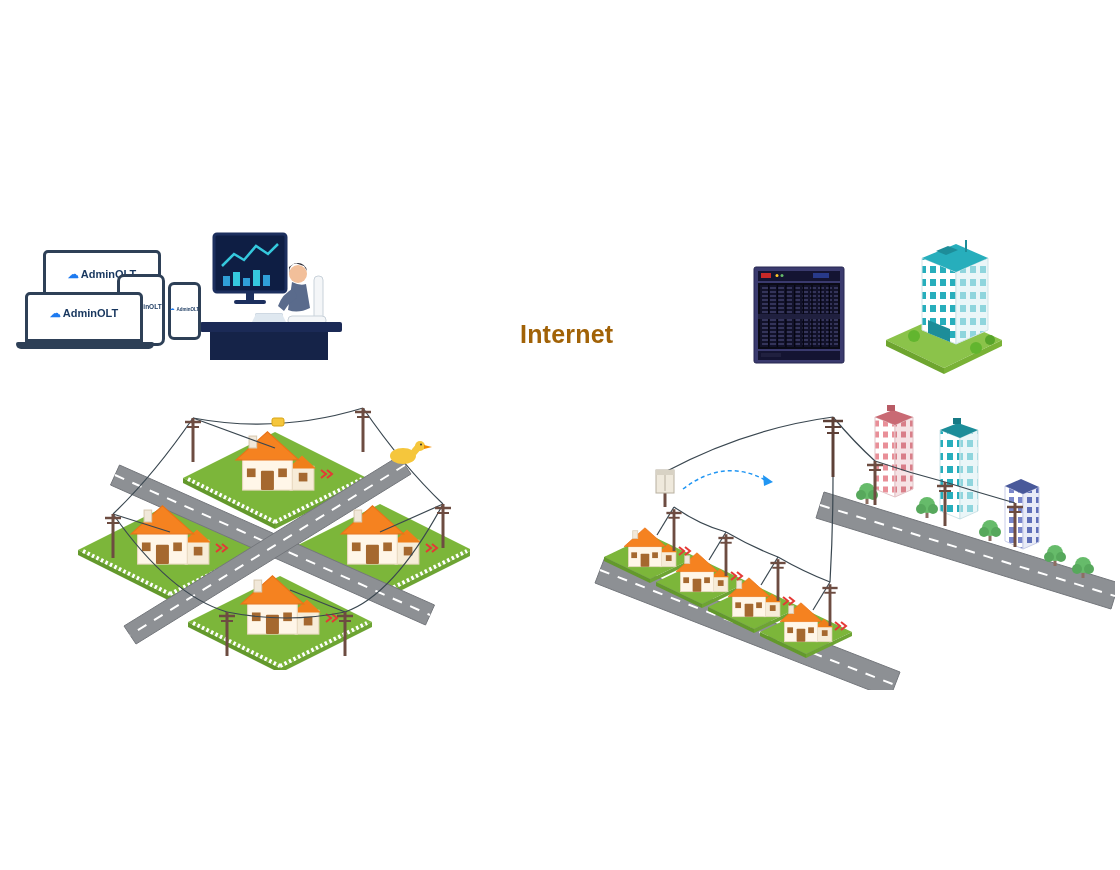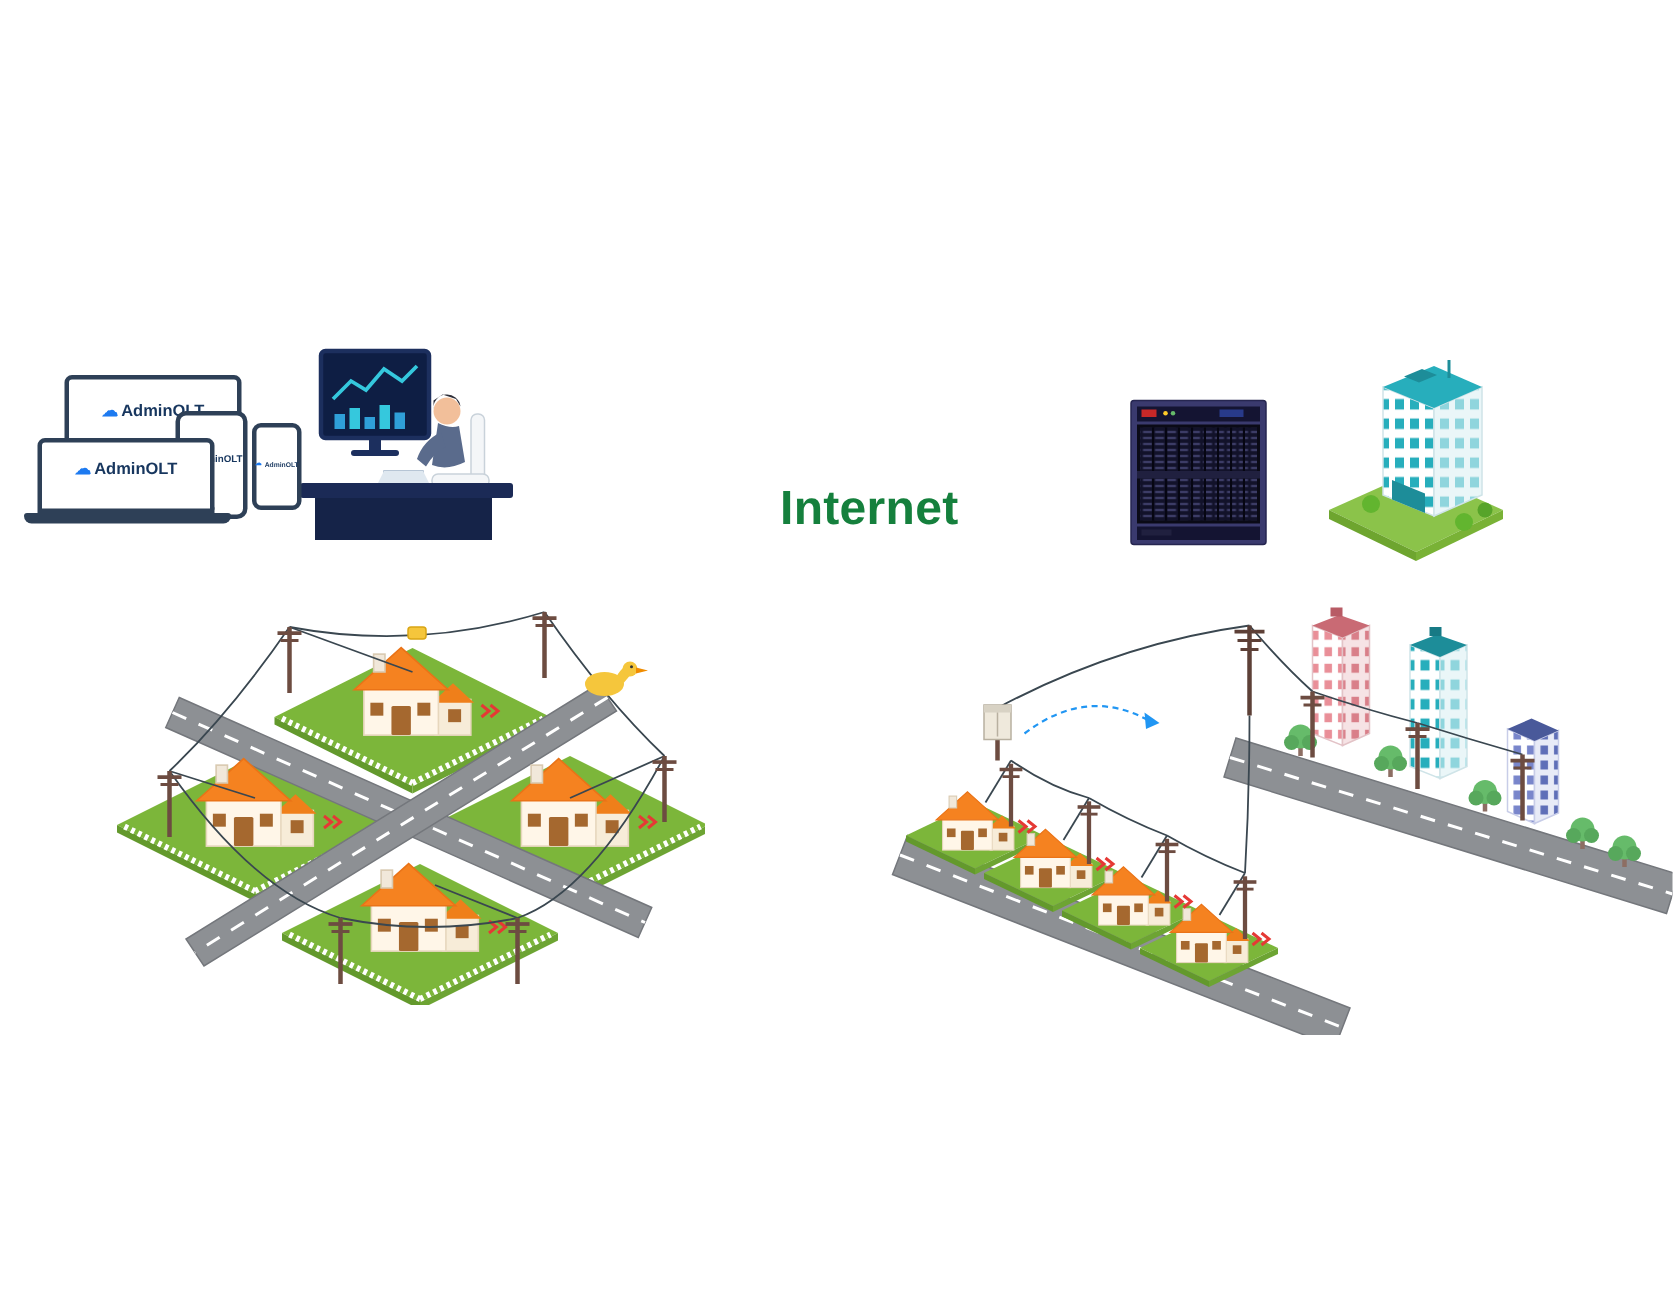--- a/index.html
+++ b/index.html
@@ -25,21 +25,21 @@
     border-radius:50%;background:#2e4057}
   .phone{left:143px;top:34px;width:33px;height:58px;border-radius:6px;z-index:4}
   .brand{display:flex;align-items:center;justify-content:center;gap:2px;font-weight:700;color:#17365e;white-space:nowrap}
   .brand .cloud{color:#1d7af0;line-height:1}
   .monitor .brand{margin-top:15px;font-size:11px}
   .laptop .brand{margin-top:12px;font-size:11px}
   .tablet .brand{margin-top:26px;font-size:6.5px}
   .phone .brand{margin-top:22px;font-size:4.5px}
 
   
-  .internet{left:520px;top:320px;font-size:32px;font-weight:700;color:#15803d;letter-spacing:.2px}
+  .internet{left:520px;top:320px;font-size:25px;font-weight:700;color:#a16207;letter-spacing:.2px}
 </style>
 </head>
 <body>
 
 <div class="canvas">
 
   <svg width="0" height="0" style="position:absolute" aria-hidden="true">
     <defs>
       <pattern id="ports" width="8" height="4" patternUnits="userSpaceOnUse">
         <rect width="8" height="4" fill="#12122a"></rect>

